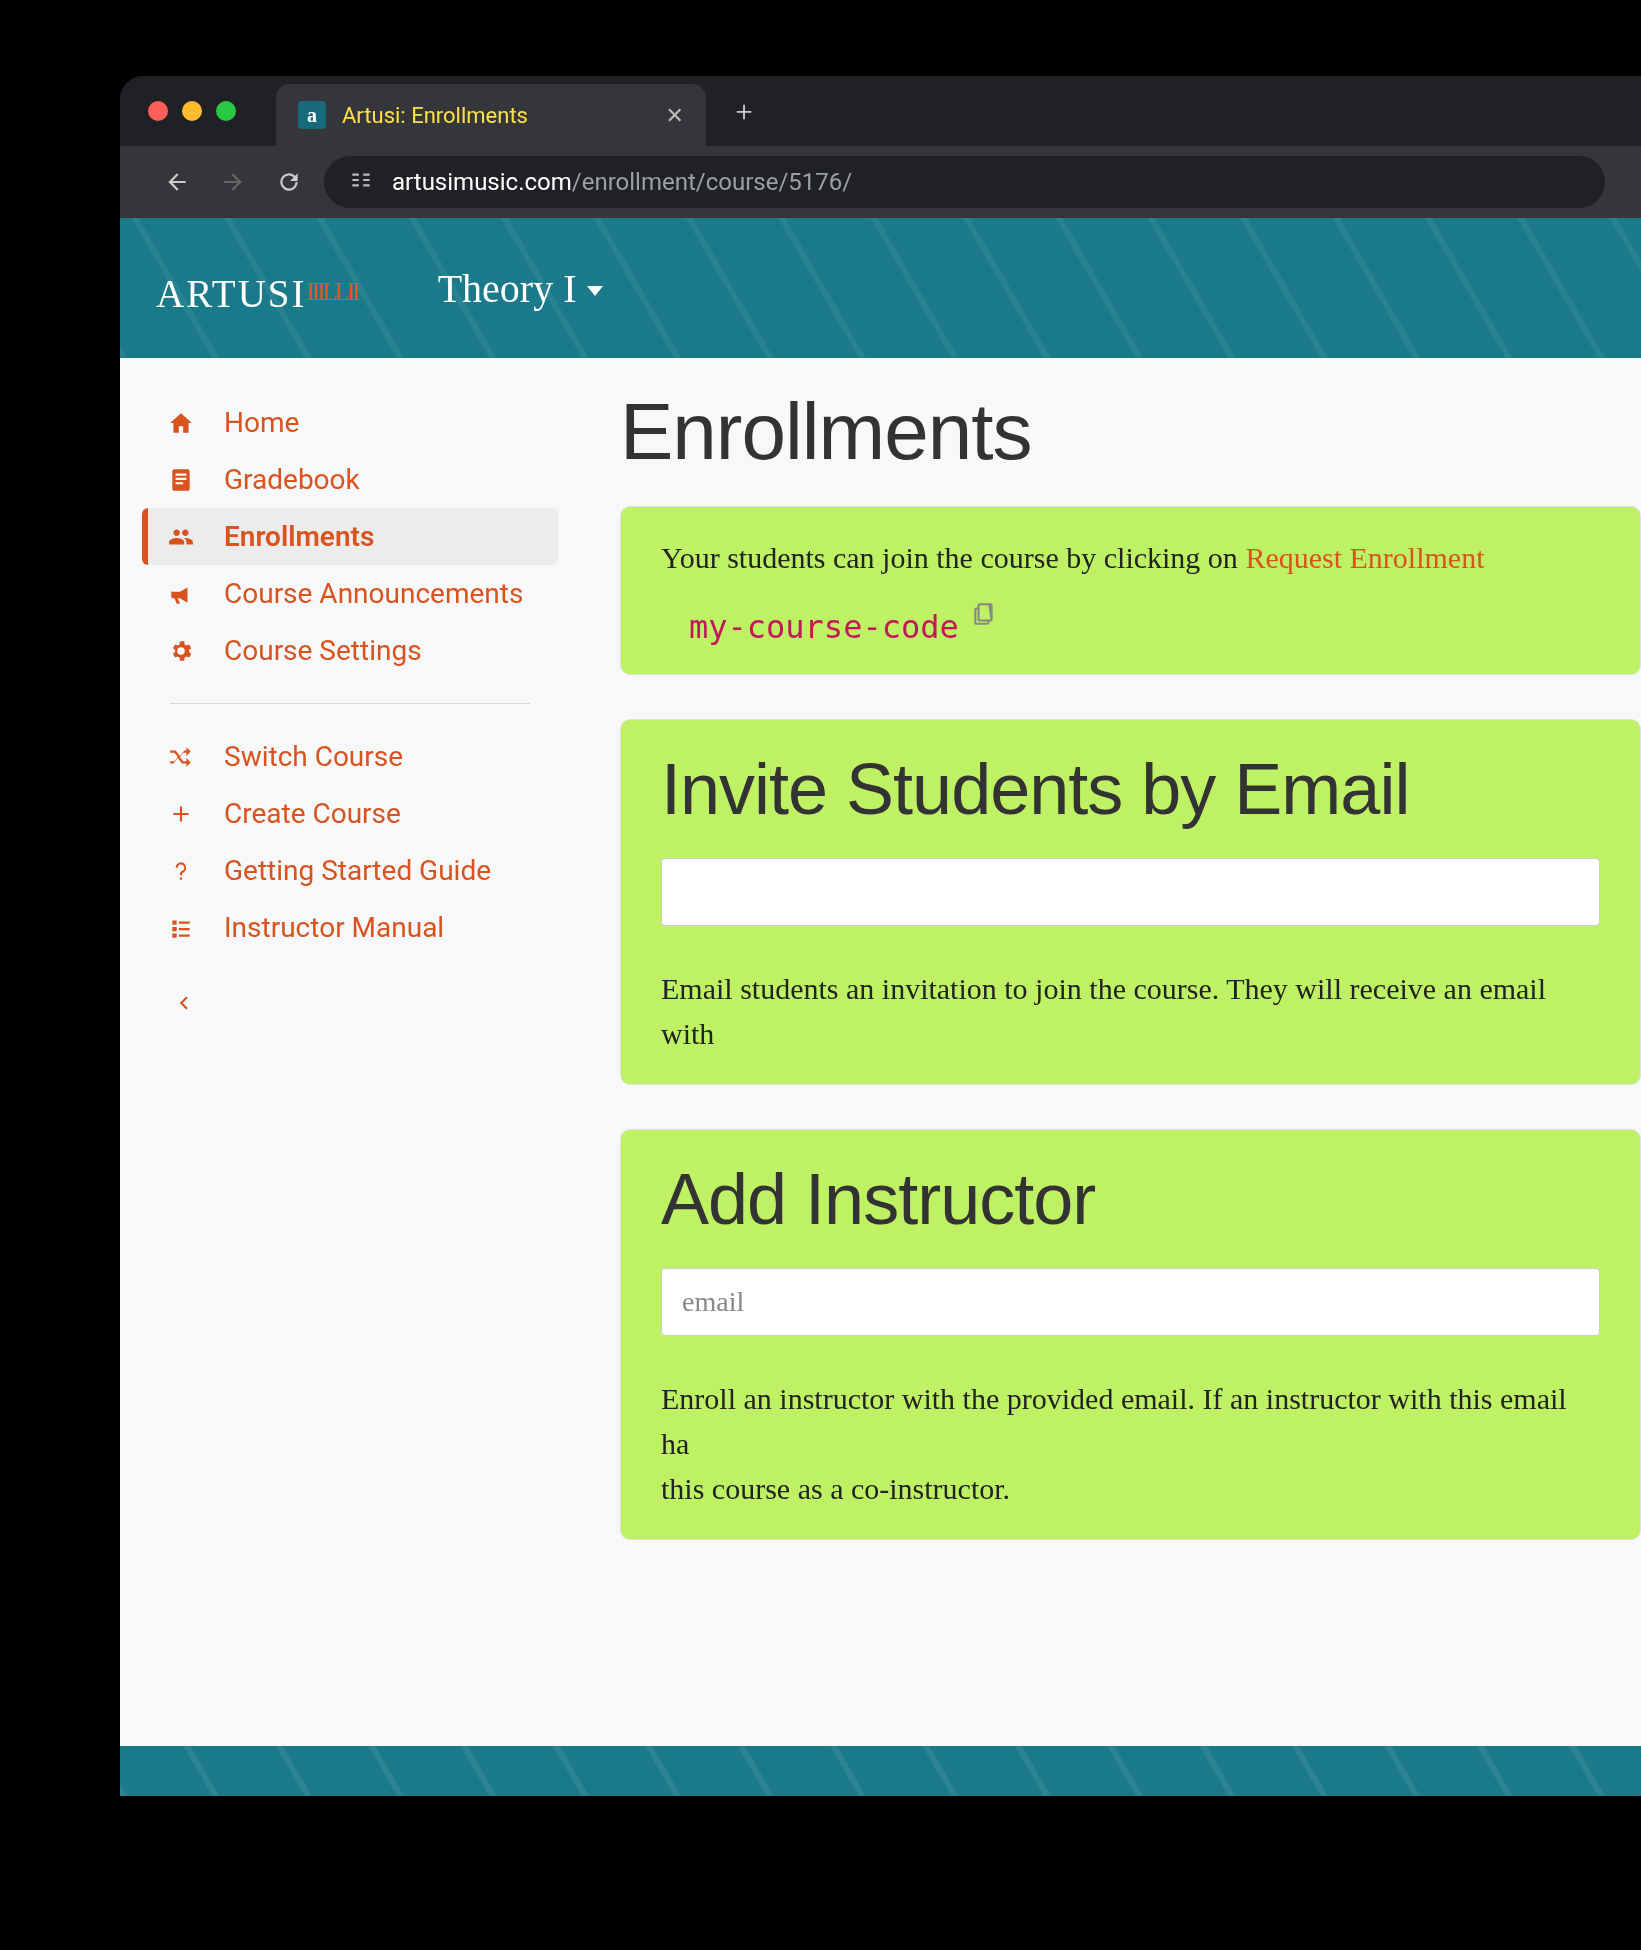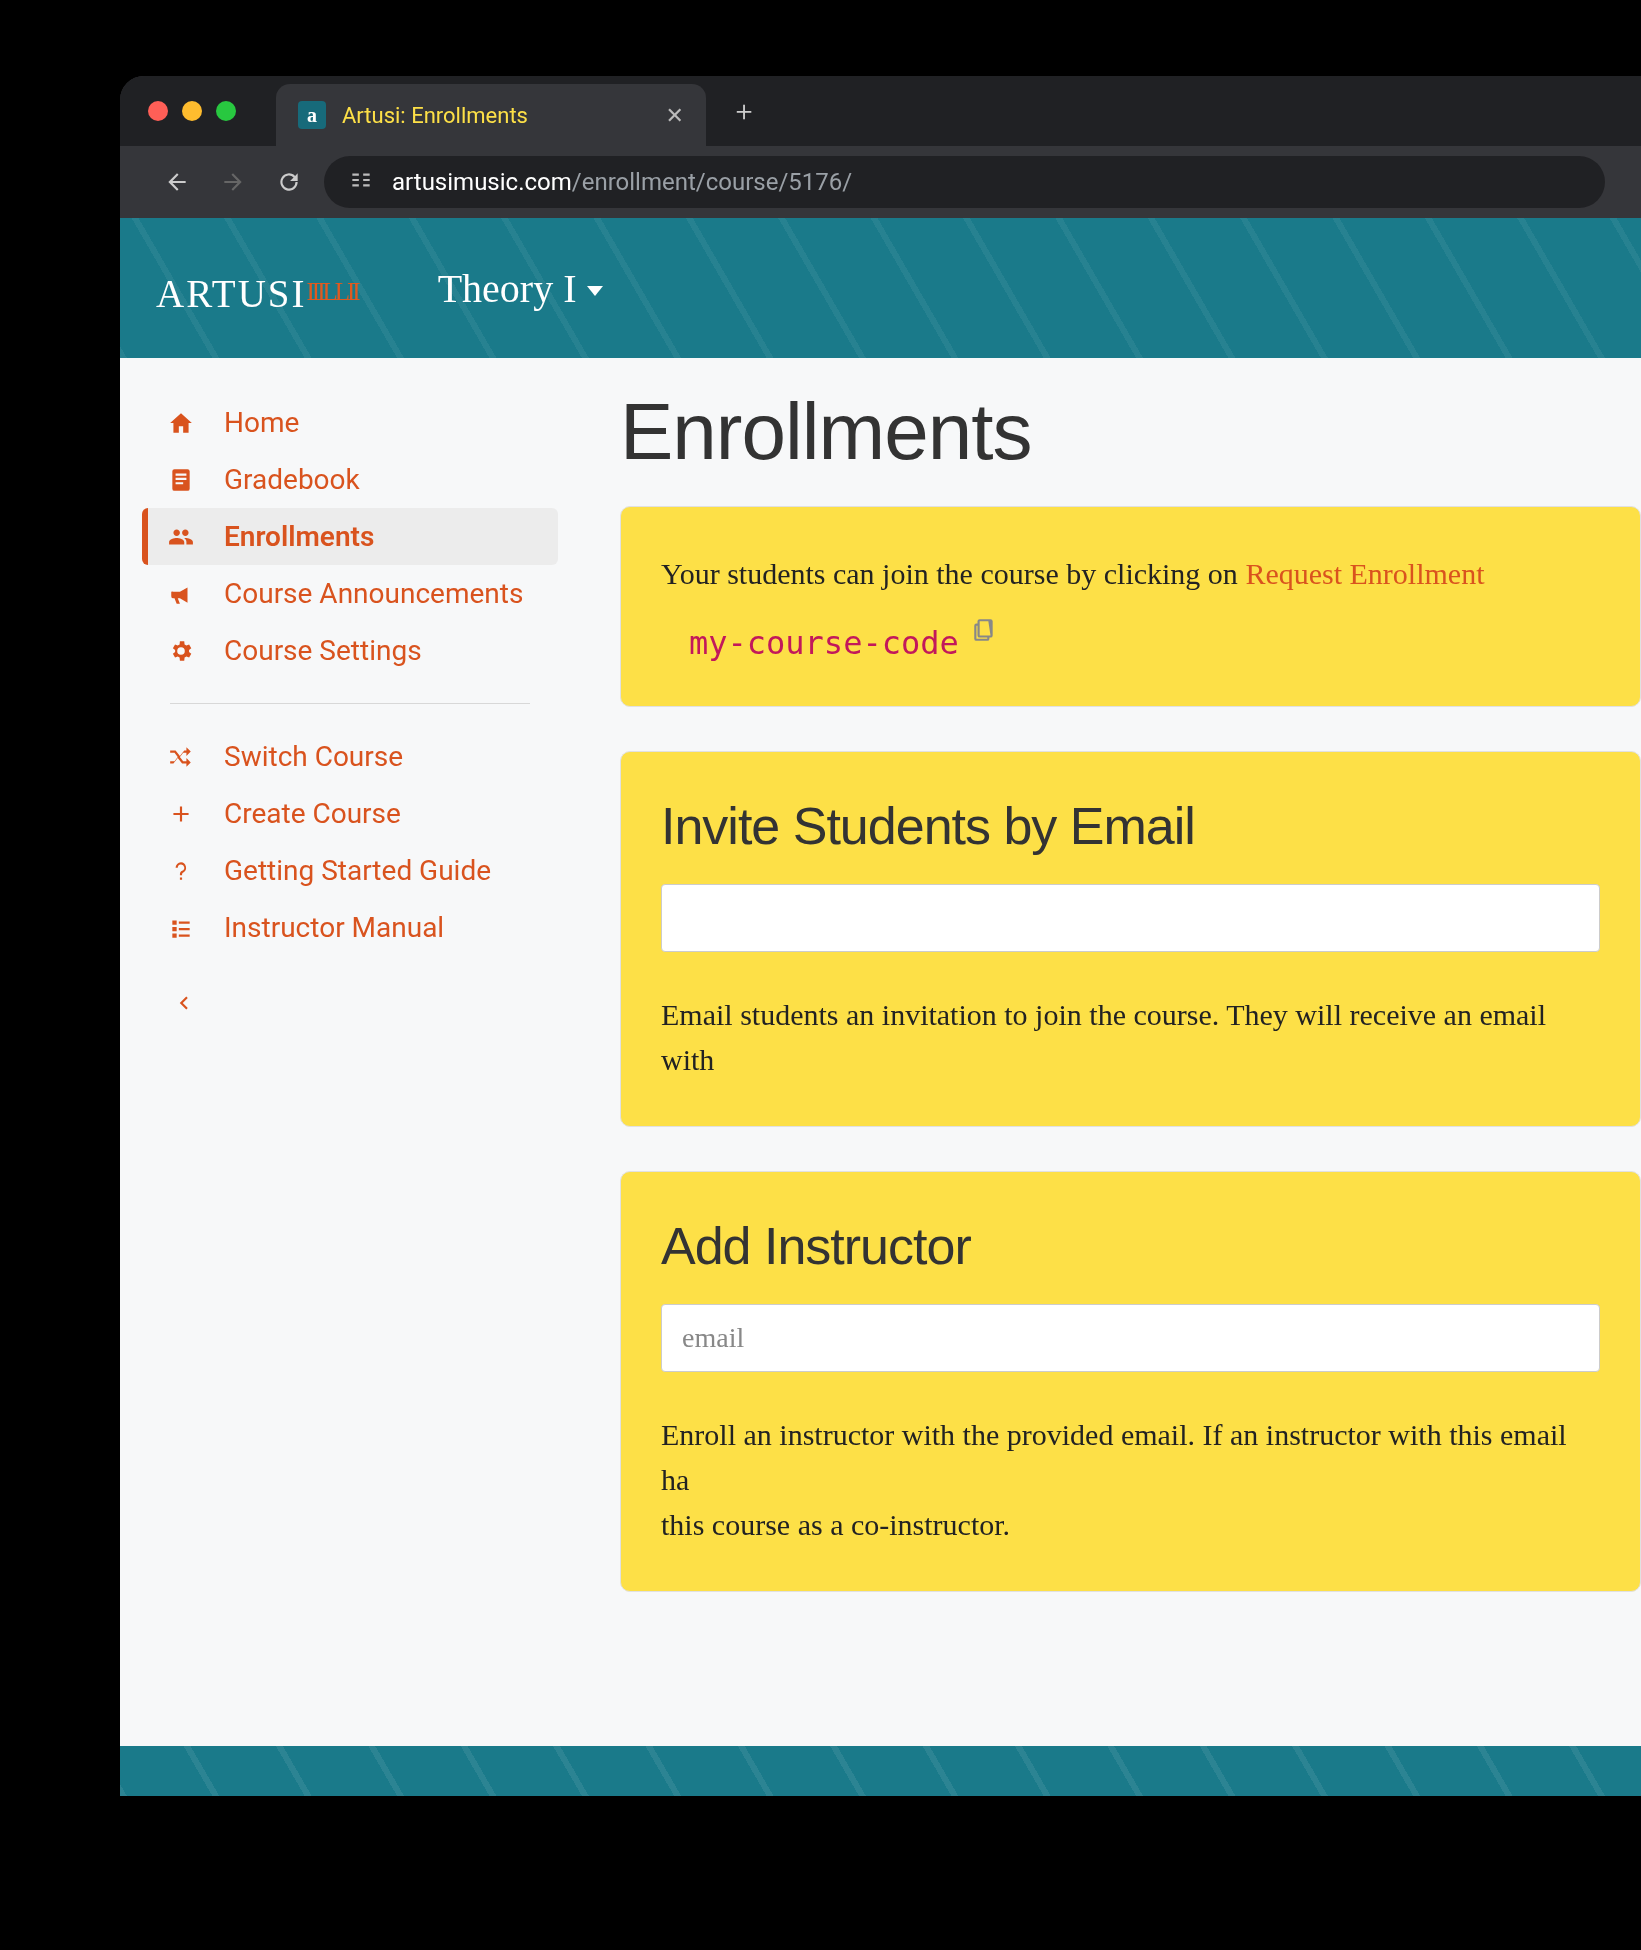--- a/index.html
+++ b/index.html
@@ -230,24 +230,24 @@
   }
   .page-title {
     font-family: "Segoe UI", -apple-system, sans-serif;
     font-weight: 300;
     font-size: 80px;
     color: #333;
     margin-bottom: 28px;
     letter-spacing: -1px;
   }
   .card {
-    background: #fde047;
+    background: #bef264;
     border: 1px solid #e1e1e1;
     border-radius: 10px;
-    padding: 44px 40px;
+    padding: 28px 40px;
     margin-bottom: 44px;
   }
   .card .prose {
     font-family: Georgia, "Times New Roman", serif;
     font-size: 30px;
     color: #222;
     line-height: 1.5;
   }
   .card .prose .link {
     color: #d9531e;
@@ -267,21 +267,21 @@
   .clip-icon {
     color: #888;
     font-size: 24px;
     position: relative;
     top: -10px;
   }
 
   .section-title {
     font-family: "Segoe UI", -apple-system, sans-serif;
     font-weight: 300;
-    font-size: 52px;
+    font-size: 72px;
     color: #333;
     margin-bottom: 28px;
     letter-spacing: -1px;
   }
 
   .form-input {
     width: 100%;
     height: 68px;
     border: 1px solid #ccc;
     border-radius: 4px;

